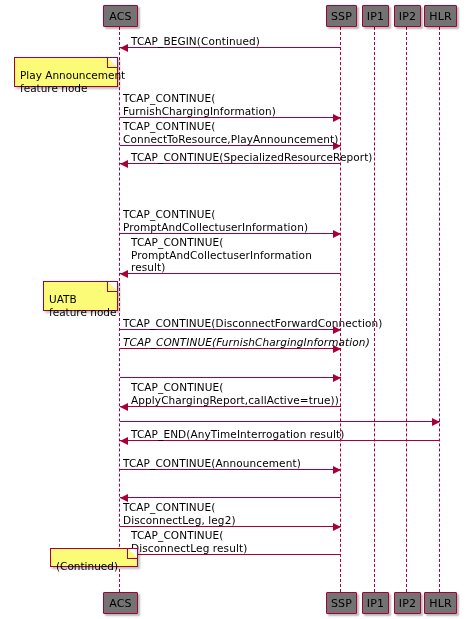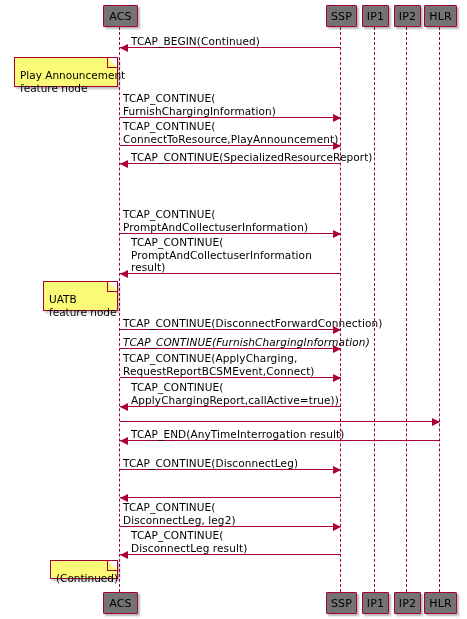--- a/index.html
+++ b/index.html
@@ -146,42 +146,40 @@
 PromptAndCollectuserInformation
 result)</div>
     <div class="msg-line" style="left: 120px; top: 329px; width: 221px;"></div>
     <div class="arrow-head right" style="top: 325.5px; left: 333px;"></div>
     <div class="msg-label" style="left: 123px; top: 317px;">TCAP_CONTINUE(DisconnectForwardConnection)</div>
     <div class="msg-line" style="left: 120px; top: 348px; width: 221px;"></div>
     <div class="arrow-head right" style="top: 344.5px; left: 333px;"></div>
     <div class="msg-label" style="left: 123px; top: 336px; font-style: italic;">TCAP_CONTINUE(FurnishChargingInformation)</div>
     <div class="msg-line" style="left: 120px; top: 377px; width: 221px;"></div>
     <div class="arrow-head right" style="top: 373.5px; left: 333px;"></div>
-    <div class="msg-label" style="left: 123px; top: 352px;">TCAP_CONTINUE(ApplyCharging,
-RequestReportBCSMEvent,Connect)</div>
     <div class="msg-line" style="left: 120px; top: 406px; width: 221px;"></div>
     <div class="arrow-head left" style="top: 402.5px; left: 120px;"></div>
     <div class="msg-label" style="left: 131px; top: 381px;">TCAP_CONTINUE(
 ApplyChargingReport,callActive=true))</div>
     <div class="msg-line" style="left: 120px; top: 421px; width: 320px;"></div>
     <div class="arrow-head right" style="top: 417.5px; left: 432px;"></div>
     <div class="msg-line" style="left: 120px; top: 440px; width: 320px;"></div>
     <div class="arrow-head left" style="top: 436.5px; left: 120px;"></div>
     <div class="msg-label" style="left: 131px; top: 428px;">TCAP_END(AnyTimeInterrogation result)</div>
     <div class="msg-line" style="left: 120px; top: 469px; width: 221px;"></div>
     <div class="arrow-head right" style="top: 465.5px; left: 333px;"></div>
-    <div class="msg-label" style="left: 123px; top: 457px;">TCAP_CONTINUE(DisconnectLeg)</div>
+    <div class="msg-label" style="left: 123px; top: 457px;">TCAP_CONTINUE(Announcement)</div>
     <div class="msg-line" style="left: 120px; top: 497px; width: 221px;"></div>
     <div class="arrow-head left" style="top: 493.5px; left: 120px;"></div>
     <div class="msg-line" style="left: 120px; top: 526px; width: 221px;"></div>
     <div class="arrow-head right" style="top: 522.5px; left: 333px;"></div>
     <div class="msg-label" style="left: 123px; top: 501px;">TCAP_CONTINUE(
 DisconnectLeg, leg2)</div>
     <div class="msg-line" style="left: 120px; top: 554px; width: 221px;"></div>
     <div class="arrow-head left" style="top: 550.5px; left: 120px;"></div>
     <div class="msg-label" style="left: 131px; top: 529px;">TCAP_CONTINUE(
 DisconnectLeg result)</div>
     <div class="note" style="left: 14px; top: 57px; width: 104px; height: 30px;">Play Announcement
 feature node<span class="fold"></span></div>
     <div class="note" style="left: 43px; top: 281px; width: 75px; height: 30px;">UATB
 feature node<span class="fold"></span></div>
-    <div class="note" style="left: 50px; top: 560px; width: 68px; height: 19px;">(Continued)<span class="fold"></span></div>
+    <div class="note" style="left: 50px; top: 548px; width: 88px; height: 19px;">(Continued)<span class="fold"></span></div>
   </div>
 
 </body></html>

